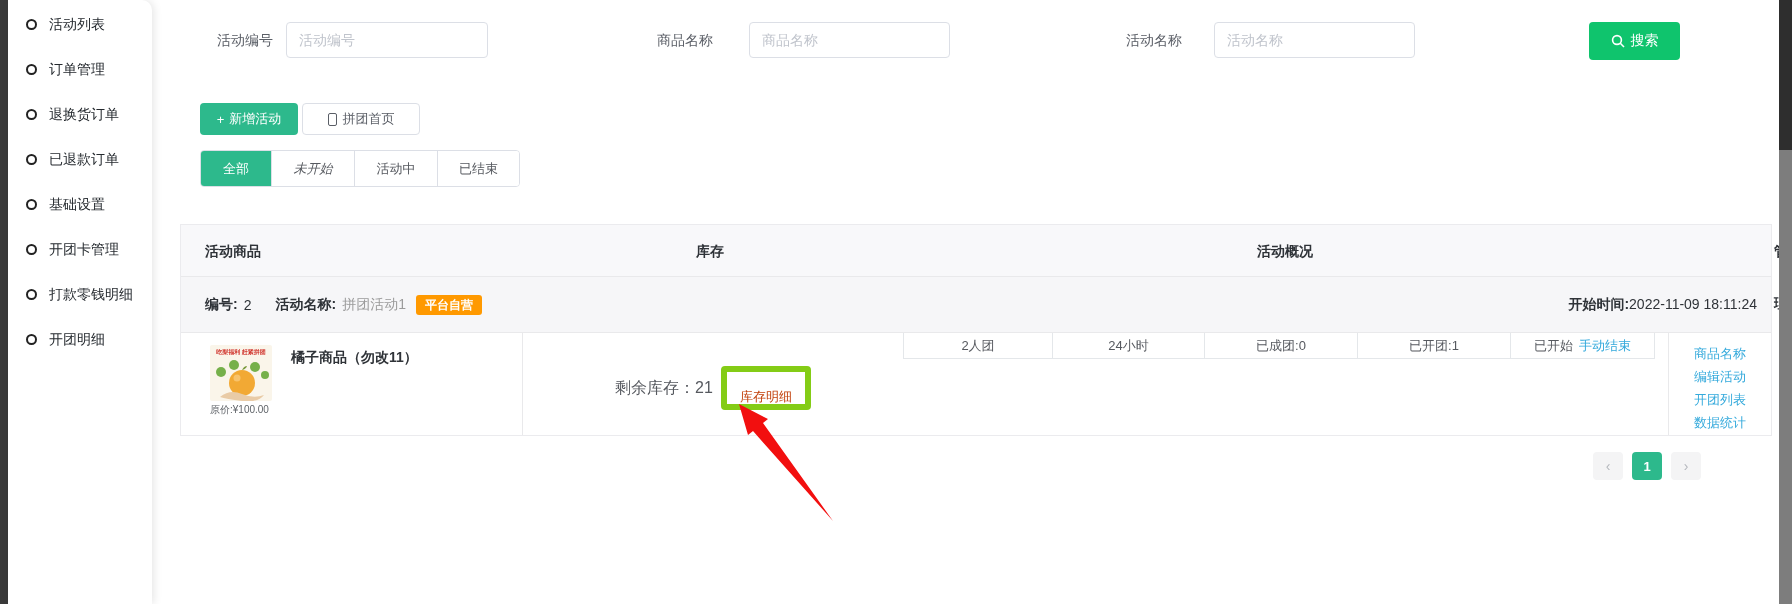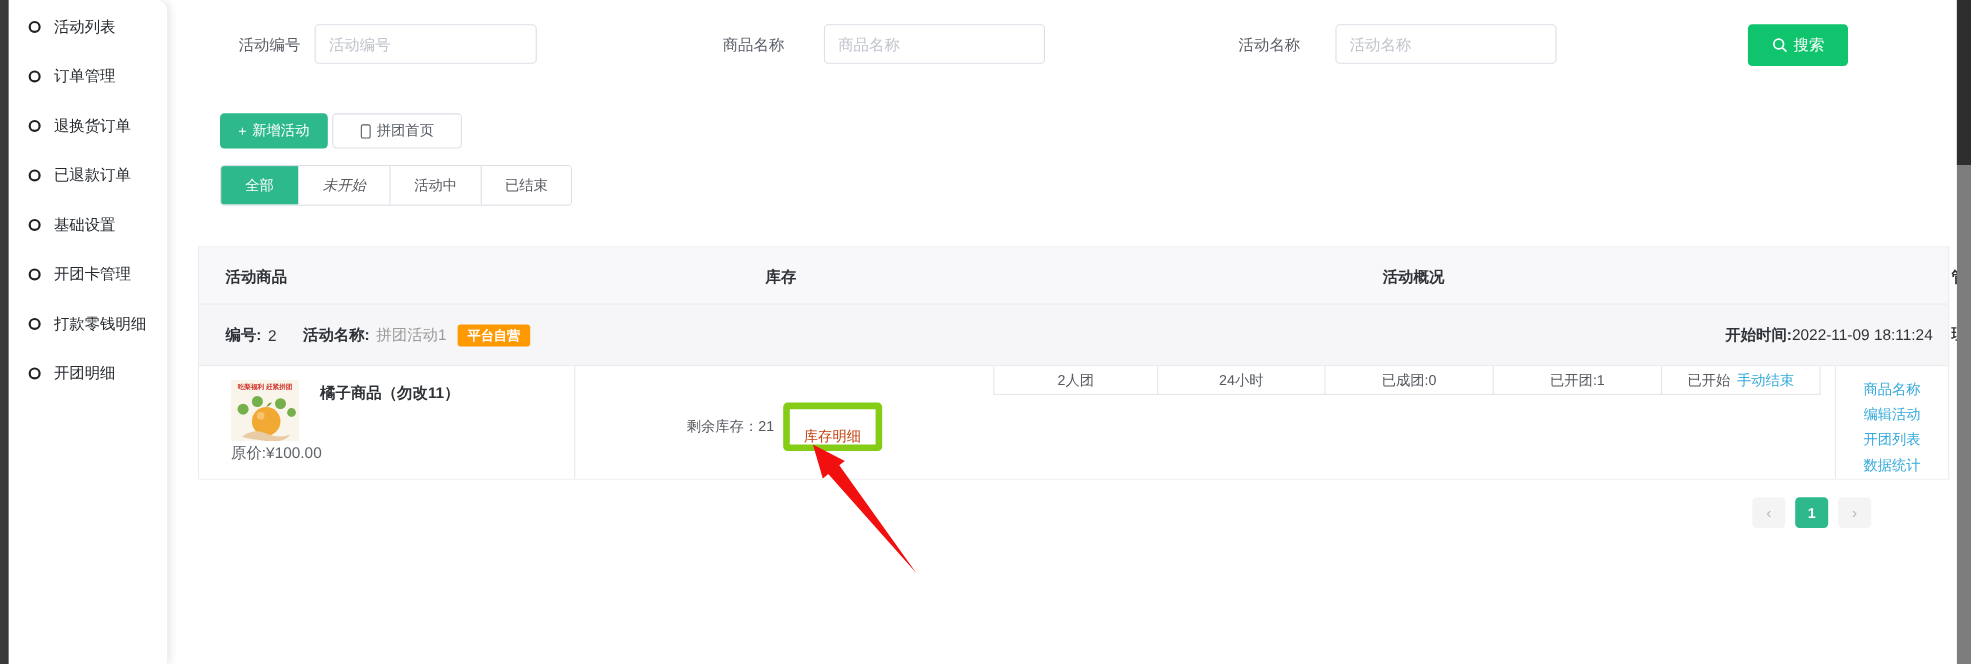--- a/index.html
+++ b/index.html
@@ -57,24 +57,24 @@
   .band b { font-weight:bold; }
   .band .muted { color:#9b9b9b; margin-left:6px; }
   .badge { background:#ff9900; color:#fff; font-size:12px; font-weight:bold; border-radius:3px;
     padding:4px 9px; margin-left:10px; line-height:1; }
   .band-right { margin-left:auto; white-space:nowrap; }
 
   .grow { position:relative; height:102px; background:#fff; }
   .v-sep { position:absolute; top:0; bottom:0; width:1px; background:#e9e9eb; }
   .prod-img { position:absolute; left:29px; top:12px; width:62px; height:56px; border-radius:2px; overflow:hidden; }
   .prod-name { position:absolute; left:110px; top:16px; font-size:14px; font-weight:bold; color:#2f3338; }
-  .prod-price { position:absolute; left:29px; top:70px; font-size:14px; color:#5f6368; }
+  .prod-price { position:absolute; left:29px; top:70px; font-size:10px; color:#5f6368; }
   .stock-wrap { position:absolute; left:341px; width:382px; top:33px; display:flex; align-items:center;
     justify-content:center; gap:8px; }
-  .stock-text { font-size:13px; color:#56595f; }
+  .stock-text { font-size:16px; color:#56595f; }
   .stock-btn { height:27px; padding:16px 13px; background:#fff; border:6px solid #84cc16; border-radius:4px;
     font-size:13px; color:#c2410c; cursor:pointer; }
   .subtable { position:absolute; left:722px; top:0; height:26px; display:flex; }
   .subcell { height:26px; border-right:1px solid #e4e7ea; border-bottom:1px solid #e4e7ea;
     display:flex; align-items:center; justify-content:center; gap:6px; font-size:13px; color:#56595f; }
   .subcell:first-child { border-left:1px solid #e4e7ea; }
   .link { color:#35aadc; cursor:pointer; text-decoration:none; font-size:13px; }
   .mgmt { position:absolute; left:1487px; top:0; bottom:0; right:0; border-left:1px solid #e9e9eb;
     display:flex; flex-direction:column; align-items:center; justify-content:flex-start; padding-top:9px; }
   .mgmt .link { line-height:23px; }

